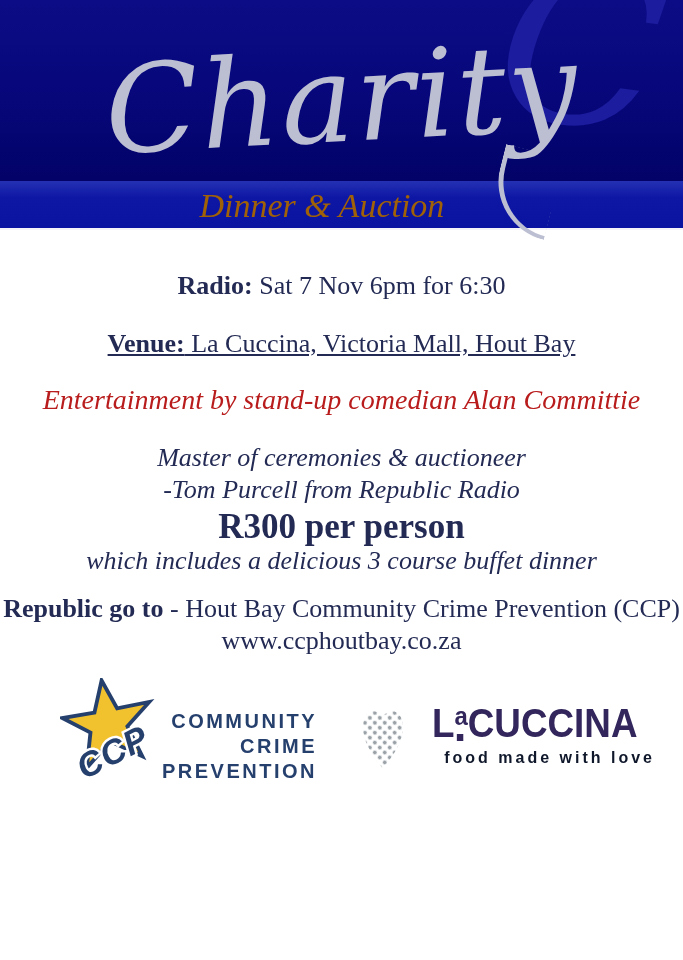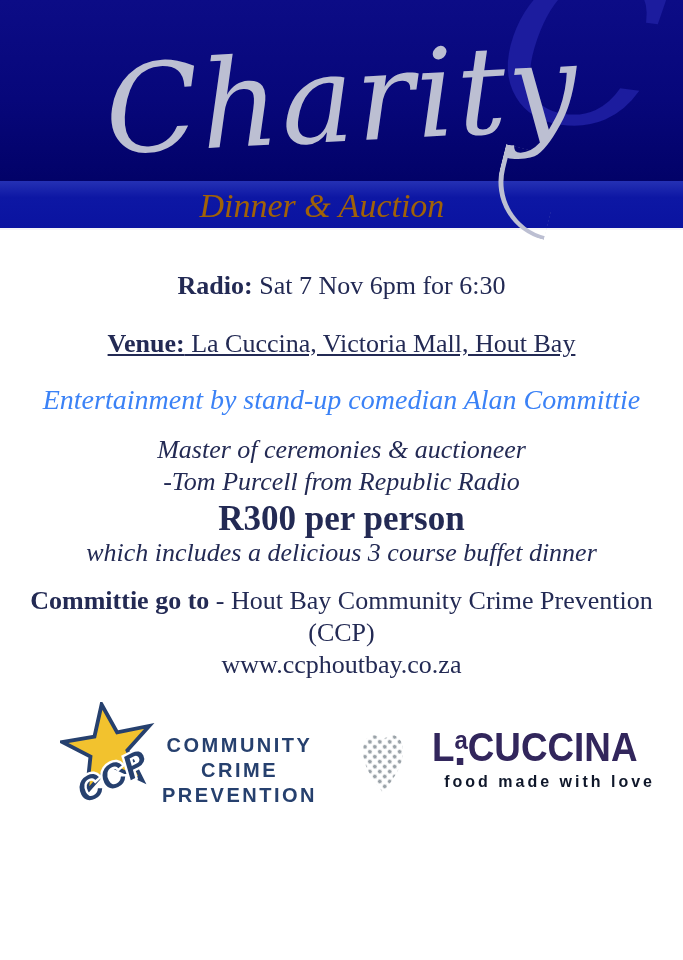--- a/index.html
+++ b/index.html
@@ -63,42 +63,42 @@
     border-bottom-left-radius: 60px;
     transform: rotate(14deg);
     z-index: 2;
   }
 
   
   .body { padding-top: 40px; text-align: center; color: #232a54; }
   .line { font-size: 26px; line-height: 32px; }
   .line b { font-weight: bold; }
   .italic { font-style: italic; }
-  .red { color: #3b82f6; }
+  .red { color: #b91c1c; }
   .line-entertainment { font-size: 28px; line-height: 36px; font-style: italic; margin-top: 22px; }
   .line-venue { margin-top: 26px; text-decoration: underline; }
-  .line-mc1 { margin-top: 16px; }
+  .line-mc1 { margin-top: 24px; }
   .line-price { font-size: 35px; line-height: 36px; font-weight: bold; margin-top: 3px; text-align: center; }
   .line-proceeds { margin-top: 16px; }
   .line-rsvp { margin-top: 20px; }
   .line-cta { font-size: 28px; line-height: 36px; font-style: italic; margin-top: 20px; }
 
   
   .logos {
     margin-top: 18px;
     display: flex;
     justify-content: space-between;
     align-items: flex-start;
     padding: 0 28px 0 60px;
   }
   .ccp-logo { display: flex; align-items: center; }
   .ccp-star { width: 96px; height: 104px; flex: 0 0 auto; }
   .ccp-wordmark {
     margin-left: 6px; margin-top: 34px;
-    text-align: center;
+    text-align: right;
     font-family: "Liberation Sans", sans-serif;
     font-weight: bold;
     font-size: 20px; line-height: 25px;
     letter-spacing: 2.5px;
     color: #26406e;
   }
 
   .lacuccina-logo { display: flex; align-items: flex-start; margin-top: 28px; }
   .dot-heart { width: 46px; height: 68px; margin-right: 26px; flex: 0 0 auto; }
   .brand-block { text-align: right; }
@@ -159,21 +159,21 @@
     <div class="line line-venue"><b>Venue:</b><span> La Cuccina, Victoria Mall, Hout Bay</span></div>
 
     <div class="line-entertainment red">Entertainment by stand-up comedian Alan Committie</div>
 
     <div class="line italic line-mc1">Master of ceremonies &amp; auctioneer</div>
     <div class="line italic">-Tom Purcell from Republic Radio</div>
 
     <div class="line-price">R300 per person</div>
     <div class="line italic">which includes a delicious 3 course buffet dinner</div>
 
-    <div class="line line-proceeds"><b>Committie go to</b><span> - Hout Bay Community Crime Prevention (CCP)</span></div>
+    <div class="line line-proceeds"><b>Republic go to</b><span> - Hout Bay Community Crime Prevention (CCP)</span></div>
     <div class="line">www.ccphoutbay.co.za</div>
 
 
 
     <div class="logos">
 
       <div class="ccp-logo">
         <svg class="ccp-star" viewBox="0 0 100 108" xmlns="http://www.w3.org/2000/svg">
           <polygon points="50,2 62,33 96,31 70,53 81,86 50,66 22,90 31,54 4,35 38,34" fill="#f2c22e" stroke="#26406e" stroke-width="4" stroke-linejoin="miter" transform="rotate(-8 50 50)"></polygon>
           <text x="16" y="92" transform="rotate(-27 50 80)" font-family="Liberation Sans, sans-serif" font-weight="bold" font-style="italic" font-size="36" fill="#26406e" stroke="#ffffff" stroke-width="5" paint-order="stroke" letter-spacing="1">CCP</text>

